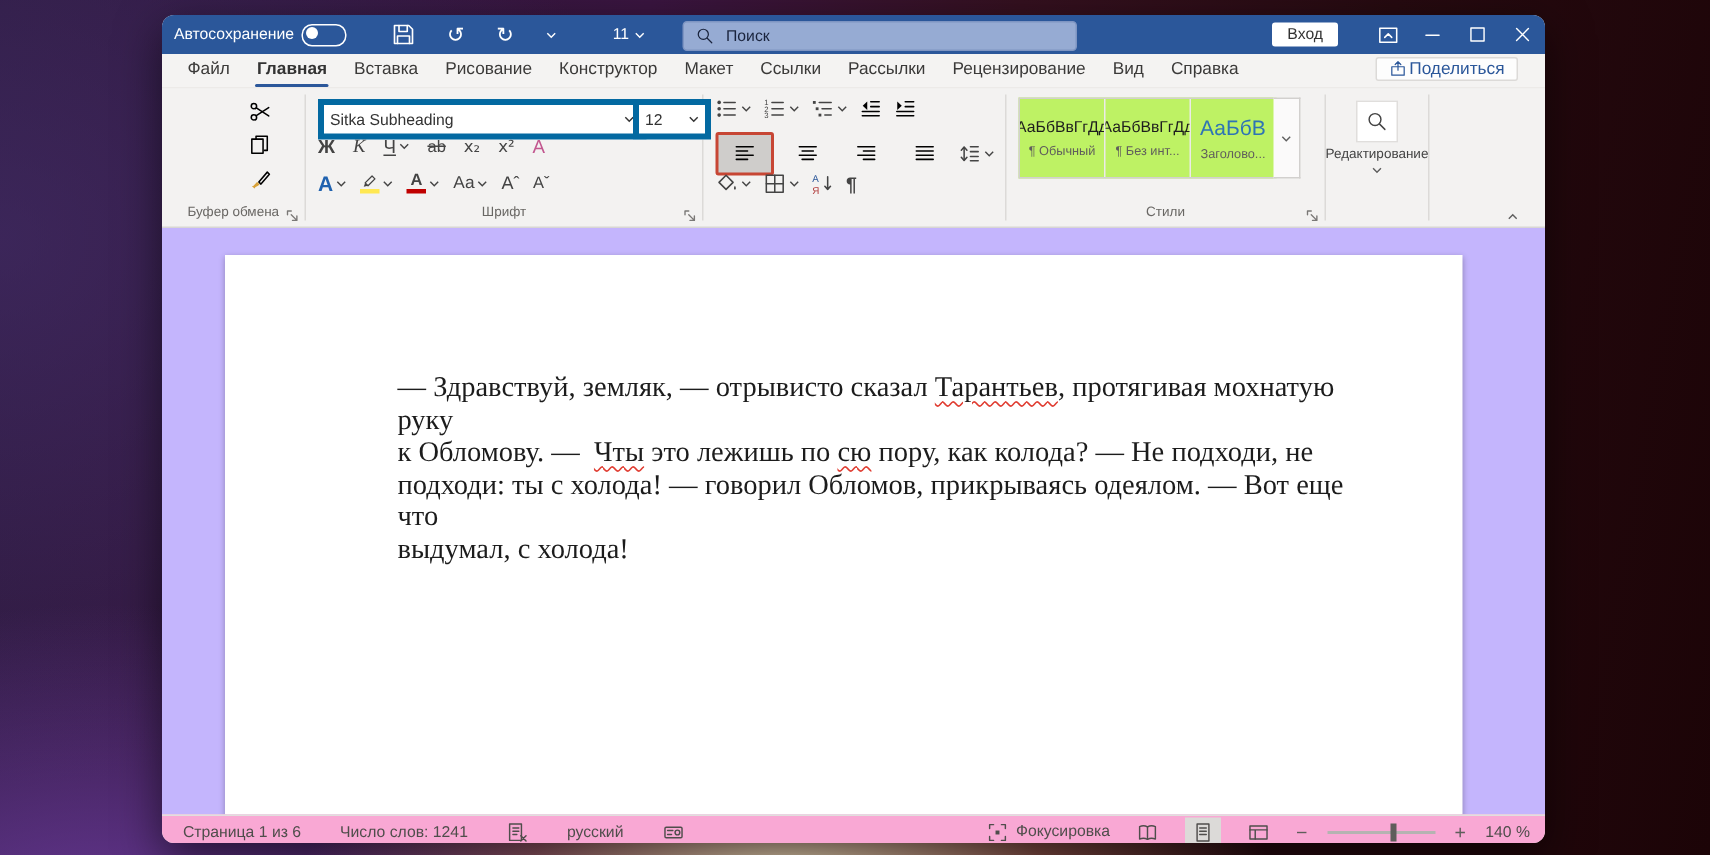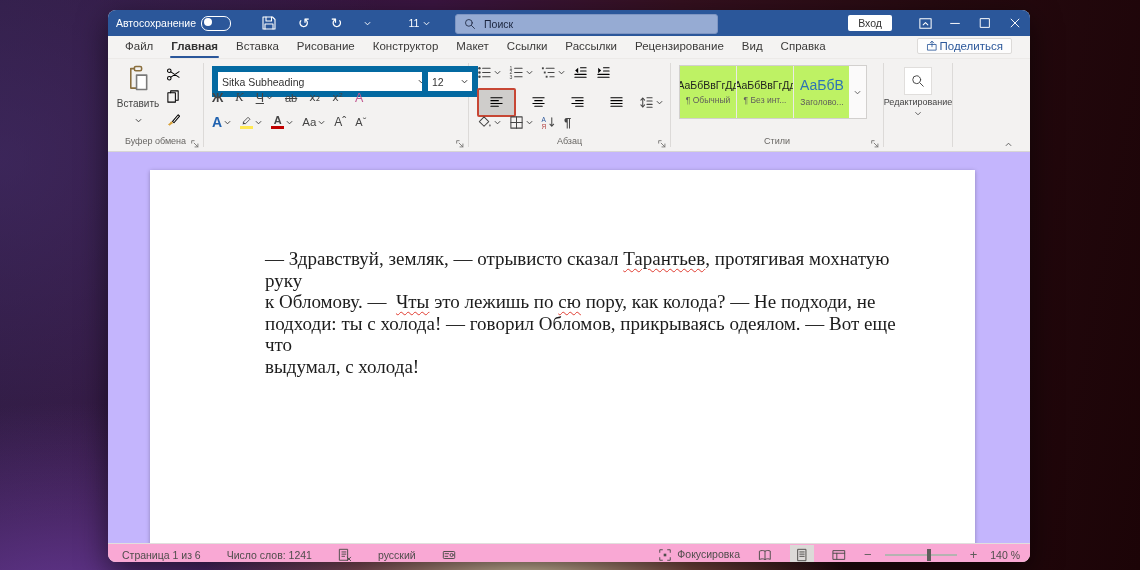--- a/index.html
+++ b/index.html
@@ -55,21 +55,21 @@
   .chv{width:7px;height:5px;}
   .chv path{stroke:currentColor;fill:none;stroke-width:1.1;}
   .ibtn{display:flex;align-items:center;justify-content:center;gap:2px;color:#444;}
   
   .g-clip{width:95px;}
   .paste{position:absolute;left:8px;top:6px;width:44px;text-align:center;color:#444;}
   .paste .lbl{font-size:10px;margin-top:3px;color:#444;}
   .clipcol{position:absolute;left:58px;top:8px;display:flex;flex-direction:column;gap:7px;}
   
   .g-font{width:264px;}
-  .combo{position:absolute;height:19px;background:#fff;border:6px solid #0369a1;display:flex;align-items:center;font-size:10.5px;color:#333;padding:0 4px;justify-content:space-between;}
+  .combo{position:absolute;height:19px;background:#fff;border:4px solid #0369a1;display:flex;align-items:center;font-size:10.5px;color:#333;padding:0 4px;justify-content:space-between;}
   .fr1{position:absolute;left:8px;top:31px;display:flex;align-items:center;gap:12px;}
   .fr2{position:absolute;left:8px;top:55px;display:flex;align-items:center;gap:9px;}
   .fl{font-size:12.5px;color:#444;}
   .colorstack{display:flex;flex-direction:column;align-items:center;line-height:10px;}
   .cbar{width:13px;height:3px;margin-top:1px;}
   
   .g-par{width:201px;}
   .pr{position:absolute;left:8px;display:flex;align-items:center;}
   .pr1{top:6px;gap:8px;}
   .pr2{top:29px;gap:6px;}
@@ -187,31 +187,20 @@
           <rect x="2.5" y="6" width="11" height="7.5"></rect>
           <path d="M8 9V2M5.5 4L8 1.5 10.5 4"></path>
         </svg>
       <span>Поделиться</span>
     </span>
   </div>
 
   <div class="ribbon">
 
     <div class="group g-clip">
-      <div class="paste">
-        <svg class="ico" style="width:24px;height:26px" viewBox="0 0 16 18">
-          <path d="M5 2.5H3V16h5" style="stroke:#8a6f3e"></path>
-            <rect x="5.5" y="1" width="5" height="3" rx="1" style="stroke:#8a6f3e"></rect>
-          <rect x="7" y="7" width="7" height="10" style="stroke:#7a7a7a;fill:#fff"></rect>
-        </svg>
-        <div class="lbl">Вставить</div>
-        <svg class="chv" viewBox="0 0 8 5">
-            <path d="M1 1l3 3 3-3"></path>
-          </svg>
-      </div>
       <div class="clipcol">
         <svg class="ico" style="width:15px;height:15px" viewBox="0 0 16 16">
             <circle cx="3.5" cy="4" r="1.9"></circle>
             <circle cx="3.5" cy="12" r="1.9"></circle>
             <path d="M5.2 5.2L14 11M5.2 10.8L14 5"></path>
           </svg>
         <svg class="ico" style="width:15px;height:15px" viewBox="0 0 16 16">
             <rect x="2" y="4" width="8" height="10"></rect>
             <path d="M5 4V2h8v10h-2"></path>
           </svg>
@@ -288,20 +277,21 @@
         <span class="ibtn">
           <span style="font-size:11.5px">Аа</span>
           <svg class="chv" viewBox="0 0 8 5">
               <path d="M1 1l3 3 3-3"></path>
             </svg>
         </span>
         <span class="ibtn" style="font-size:12px">Аˆ</span>
         <span class="ibtn" style="font-size:11px">Аˇ</span>
       </div>
       <div class="glabel-row">
+        <span class="glabel">Шрифт</span>
         <svg class="ico launcher" viewBox="0 0 12 12">
             <path d="M2 5V2h3"></path>
             <path d="M5 5l4.5 4.5M9.5 6v3.5H6"></path>
           </svg>
       </div>
     </div>
     <div class="vsep"></div>
 
     <div class="group g-par">
       <div class="pr pr1">
@@ -400,27 +390,20 @@
             </svg>
         </span>
         <span class="ibtn">
           <svg class="ico" style="width:15px;height:15px" viewBox="0 0 16 16">
             <text x="0.5" y="7" font-size="7" style="fill:#2b579a">А</text>
             <text x="0.5" y="15" font-size="7" style="fill:#b34040">Я</text>
             <path d="M11.5 3v9M9.5 9.8l2 2.2 2-2.2"></path>
           </svg>
         </span>
         <span class="ibtn" style="font-size:13px;font-weight:bold">¶</span>
-      </div>
-      <div class="glabel-row">
-        <span class="glabel">Абзац</span>
-        <svg class="ico launcher" viewBox="0 0 12 12">
-            <path d="M2 5V2h3"></path>
-            <path d="M5 5l4.5 4.5M9.5 6v3.5H6"></path>
-          </svg>
       </div>
     </div>
     <div class="vsep"></div>
 
     <div class="group g-sty">
       <div class="gallery">
         <div class="styitem">
           <span class="stypre">АаБбВвГгДд</span>
           <span class="styname">¶ Обычный</span>
         </div>

